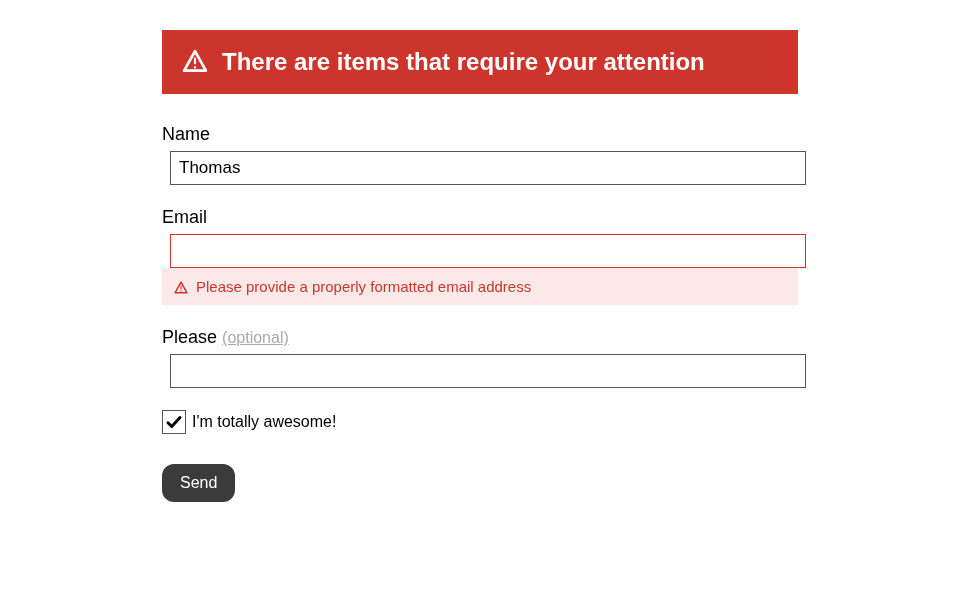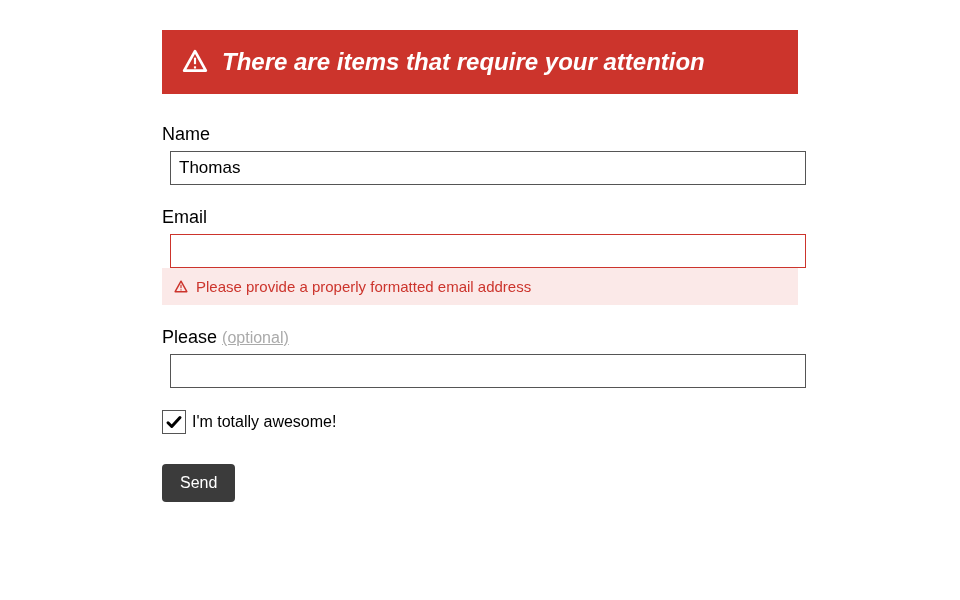--- a/index.html
+++ b/index.html
@@ -17,21 +17,20 @@
       margin: 0 auto;
     }
     .alert-banner {
       background: #cc342c;
       color: #fff;
       padding: 18px 20px;
       display: flex;
       align-items: center;
       gap: 14px;
       margin-bottom: 30px;
-      font-style: italic;
     }
     .alert-banner-text {
       font-size: 24px;
       font-weight: bold;
     }
     .warning-icon-large {
       width: 26px;
       height: 26px;
       flex-shrink: 0;
     }
@@ -67,21 +66,21 @@
     }
     .form-input.error {
       border: 1px solid #cc342c;
     }
     .error-message {
       background: #fbe9e8;
       color: #cc342c;
       padding: 10px 12px;
       font-size: 15px;
       display: flex;
-      align-items: center;
+      align-items: flex-end;
       gap: 8px;
       margin-top: 0;
     }
     .checkbox-row {
       display: flex;
       align-items: center;
       gap: 6px;
       margin-bottom: 30px;
     }
     .checkbox-box {
@@ -101,21 +100,21 @@
     .check-icon {
       width: 18px;
       height: 18px;
     }
     .send-button {
       background: #3b3b3b;
       color: #fff;
       border: none;
       padding: 10px 18px;
       font-size: 16px;
-      border-radius: 4px;
+      border-radius: 12px;
       cursor: pointer;
       font-family: inherit;
     }
   </style>
 </head>
 <body>
 
 <div class="container">
 
   <div class="alert-banner">

